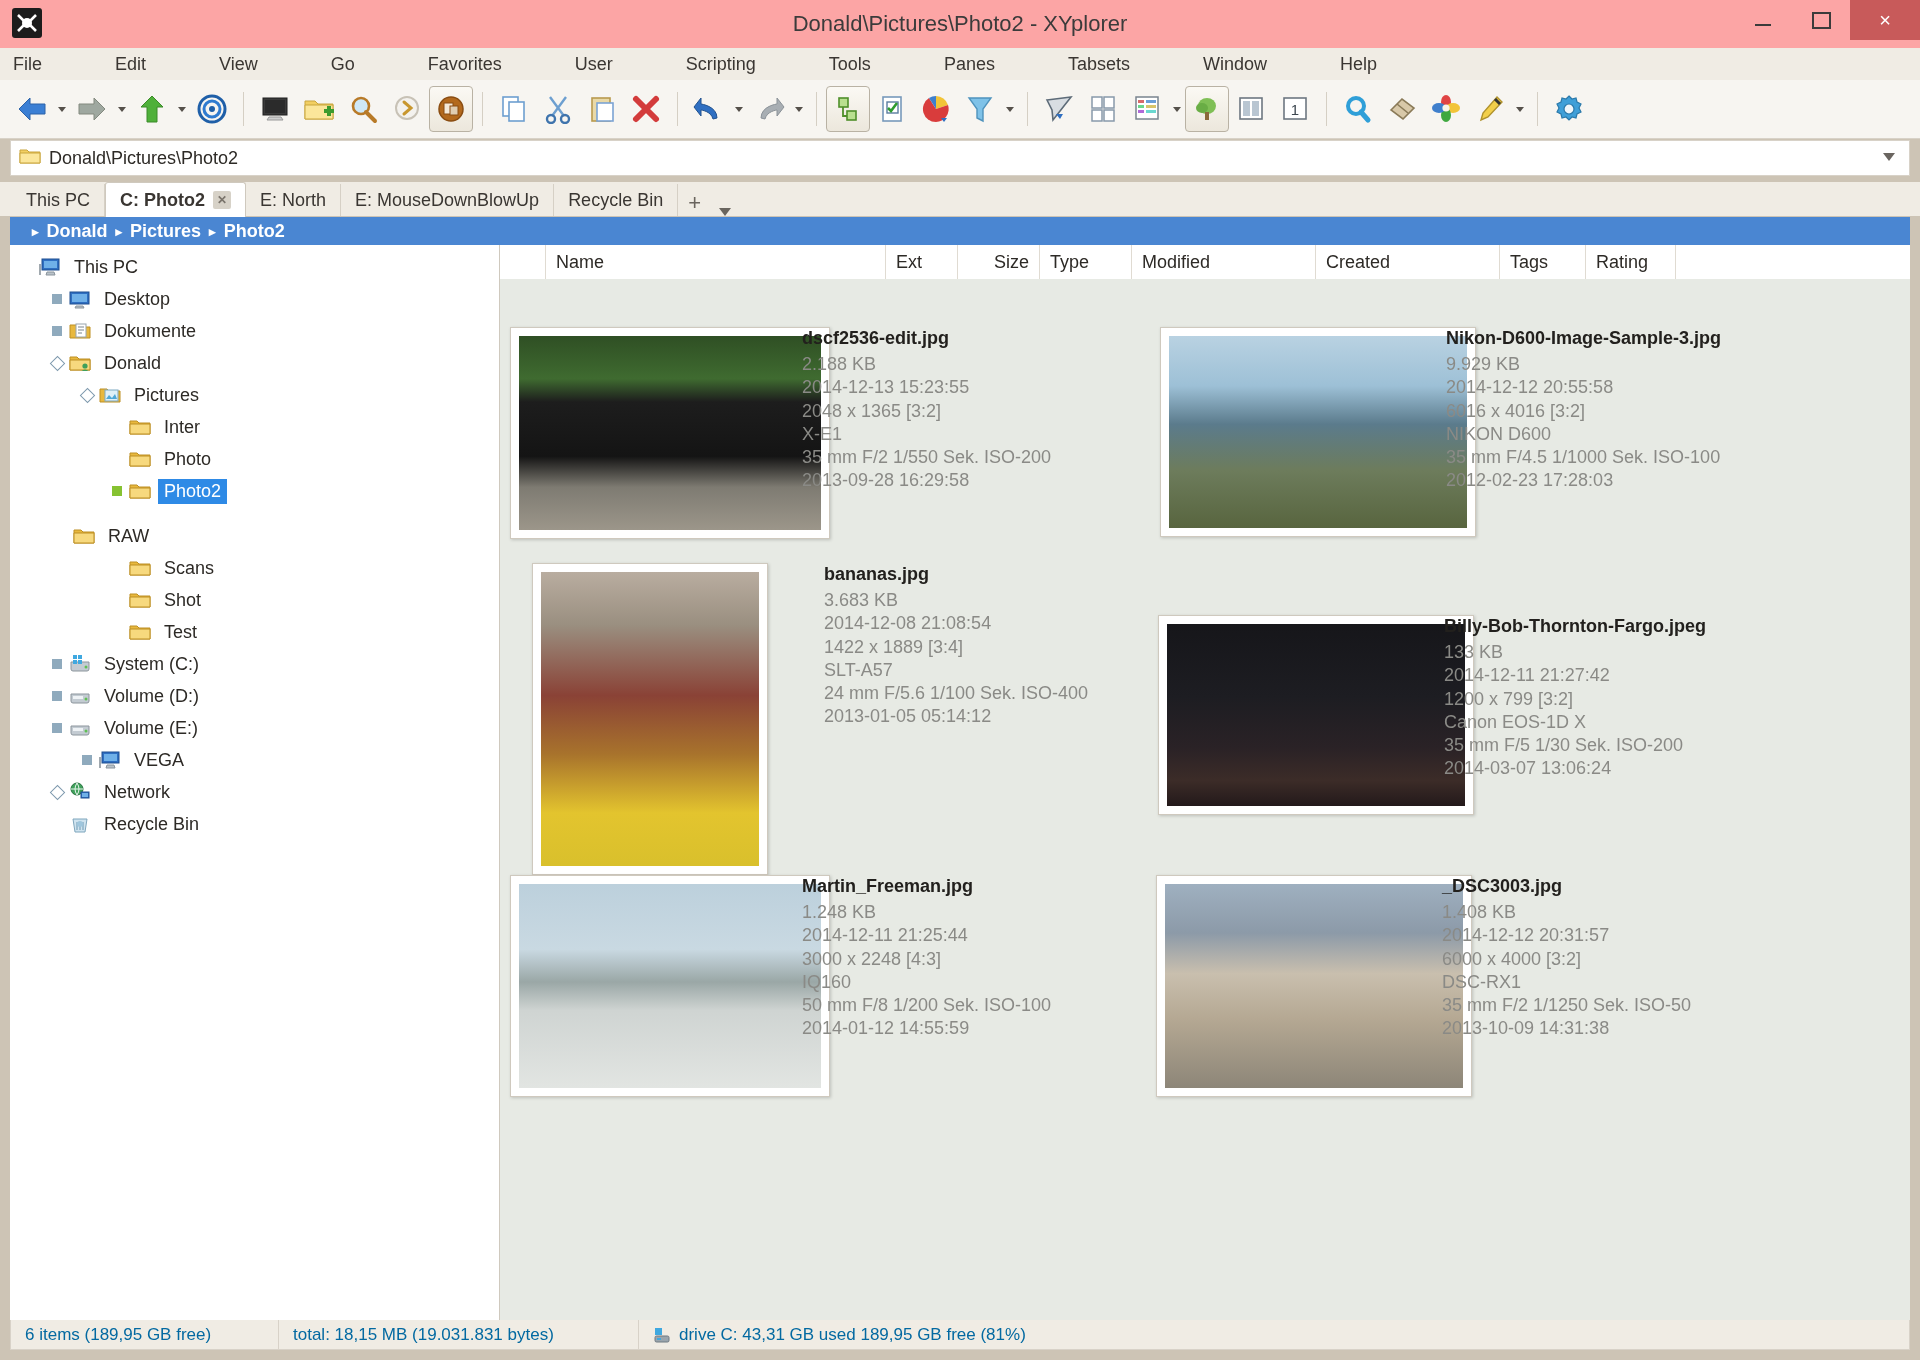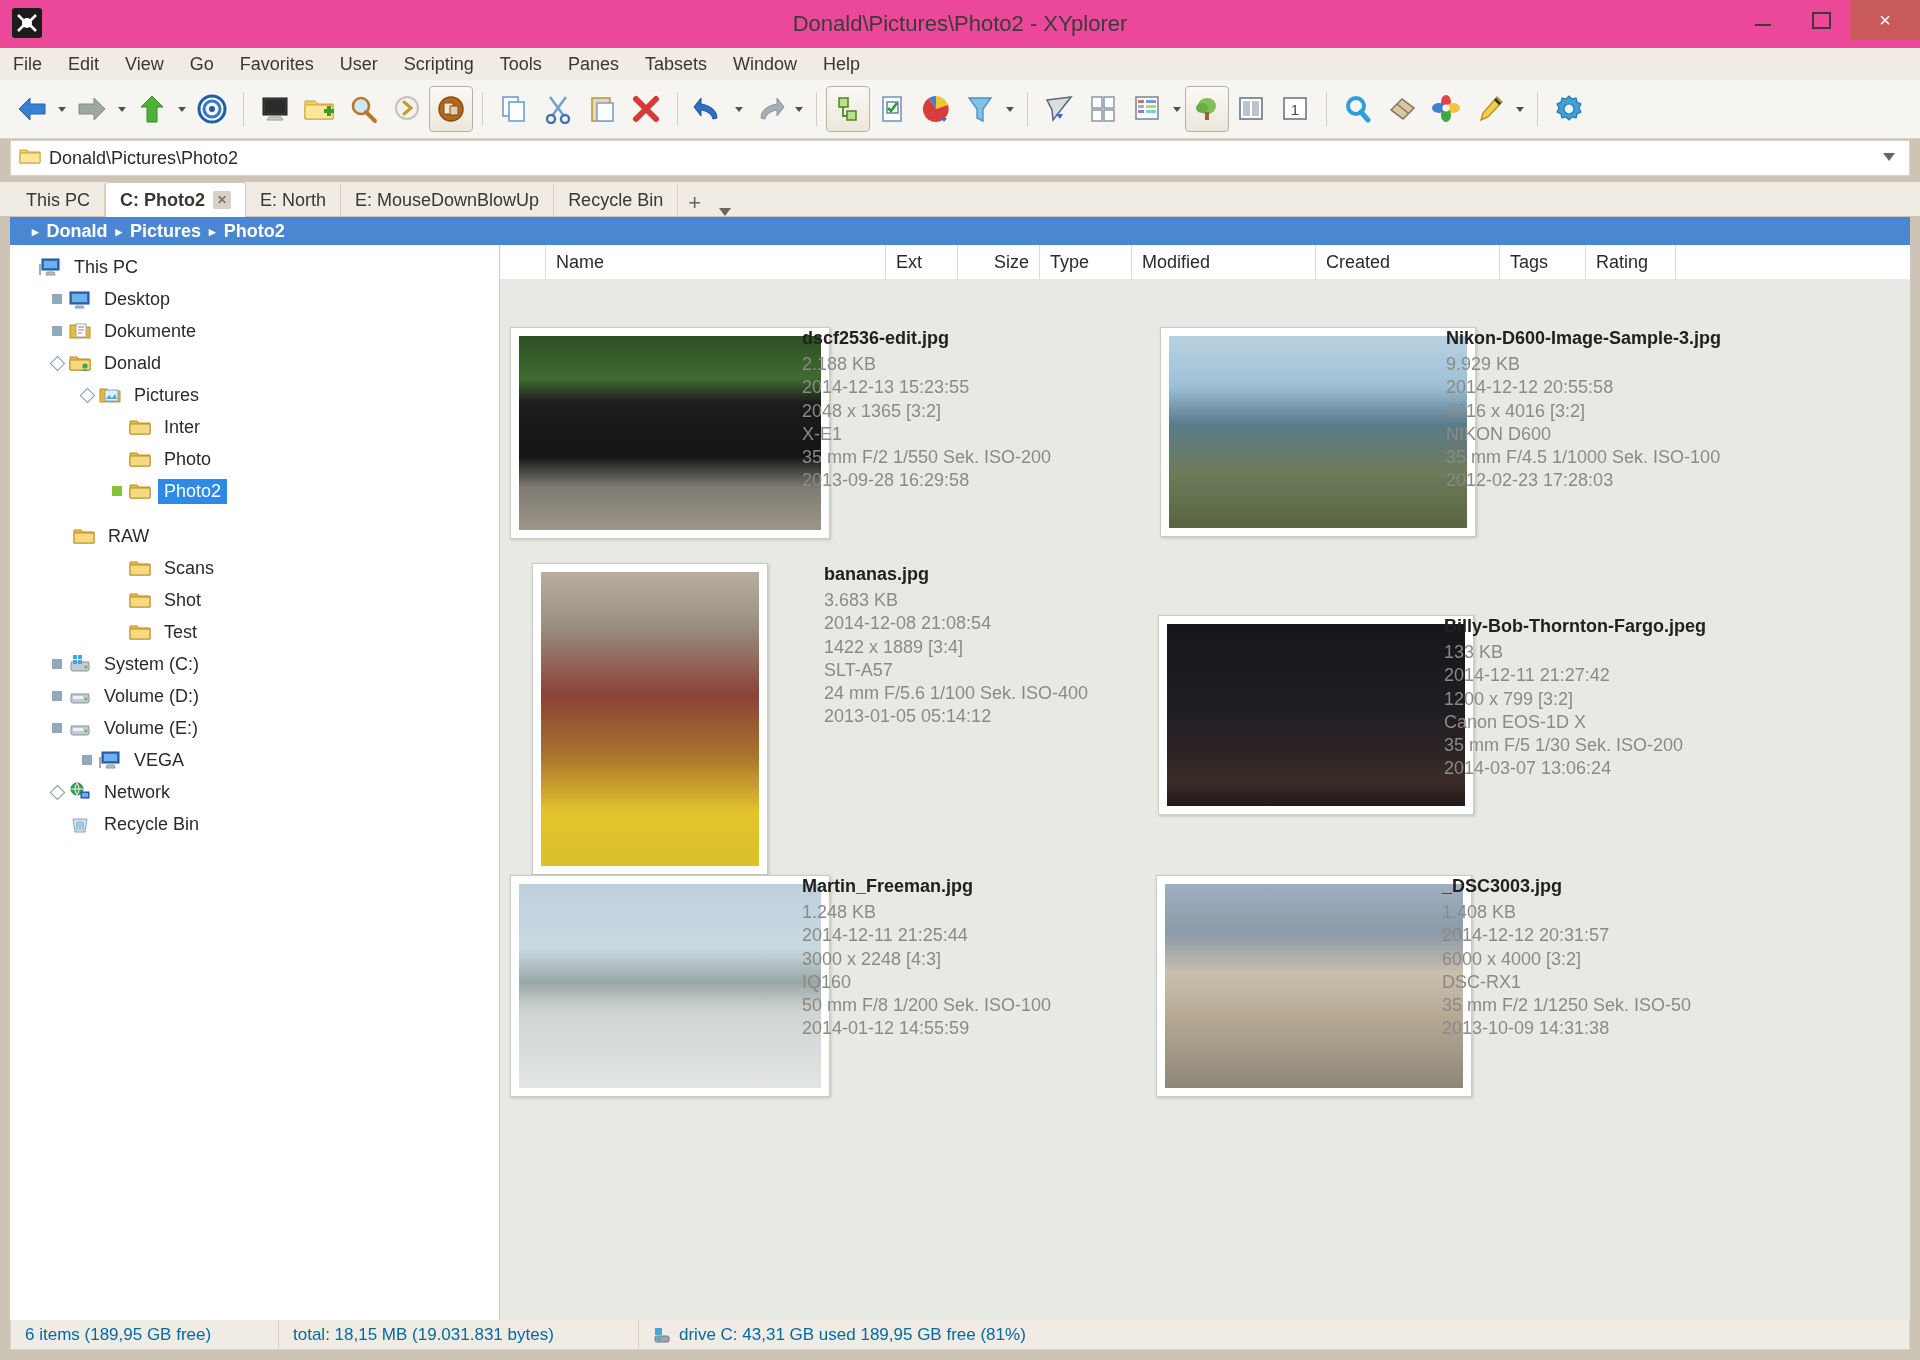--- a/index.html
+++ b/index.html
@@ -12,21 +12,21 @@
   #app {
     position: relative;
     width: 1920px; height: 1360px;
     background: #cdc4b5;
     box-sizing: border-box;
   }
 
   
   .titlebar {
     position: absolute; left: 0; top: 0; width: 1920px; height: 48px;
-    background: #ec4899;
+    background: #fca5a5;
     display: flex; align-items: center;
   }
   .app-icon {
     position: absolute; left: 12px; top: 8px;
     width: 30px; height: 30px;
     background: #1c1c1c;
     border-radius: 3px;
     display: flex; align-items: center; justify-content: center;
     color: #fff; font-size: 16px; font-weight: bold;
     font-family: "Liberation Serif", serif;
@@ -46,20 +46,21 @@
   .win-btn.close { background: #c85a5a; color: #fff; width: 70px; font-size: 20px; }
   .min-glyph { width: 16px; height: 2px; background: #3b3b3b; margin-top: 10px;}
   .max-glyph { width: 15px; height: 13px; border: 2px solid #3b3b3b; }
 
   
   .menubar {
     position: absolute; left: 0; top: 48px; width: 1920px; height: 32px;
     background: #f0ece4;
     display: flex; align-items: center;
     border-bottom: 1px solid #e3ded4;
+    gap: 47px;
   }
   .menu-item {
     padding: 3px 13px; font-size: 18px; color: #3a3632; cursor: default;
   }
 
   
   .toolbar {
     position: absolute; left: 0; top: 80px; width: 1920px; height: 58px;
     background: #f7f5f1;
     display: flex; align-items: center;

